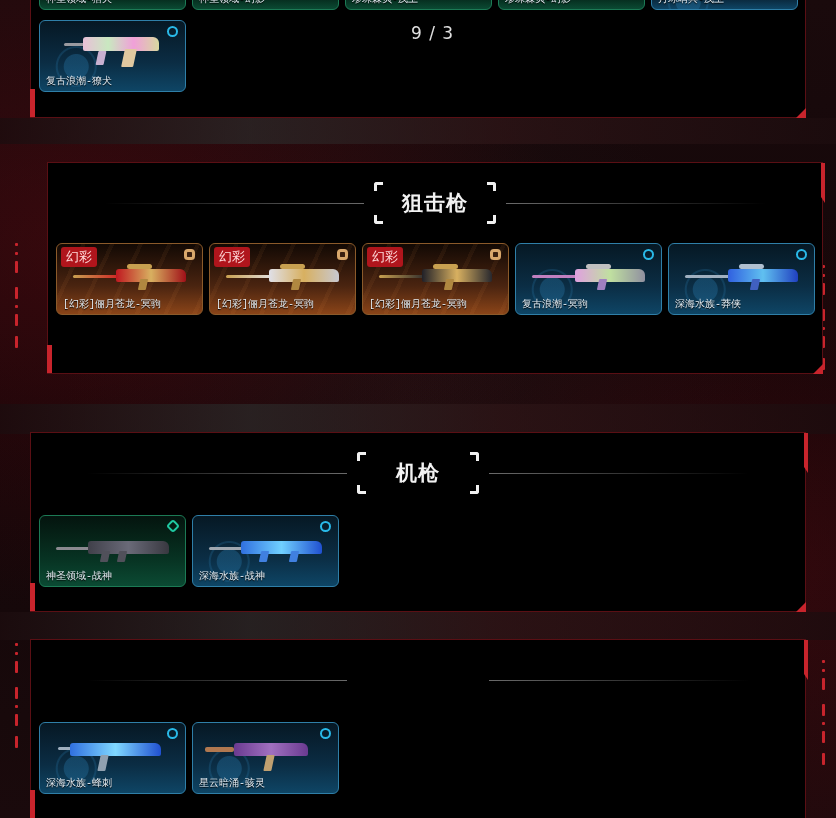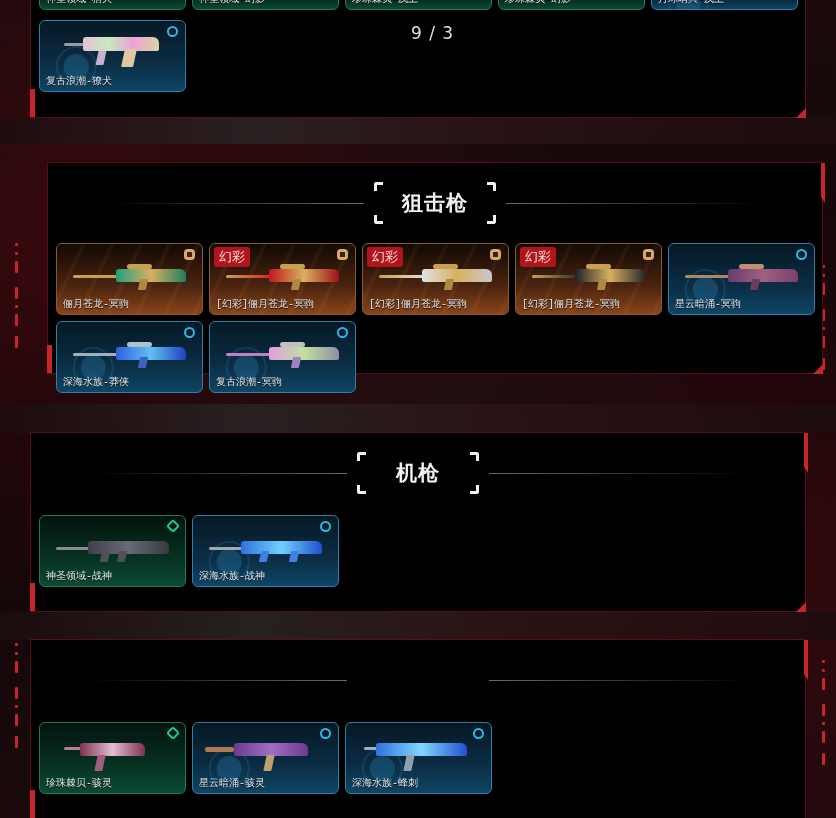--- a/index.html
+++ b/index.html
@@ -159,30 +159,20 @@
       <i class="tl"></i>
         <i class="tr"></i>
         <i class="bl"></i>
         <i class="br"></i>
       <span class="section-title">狙击枪</span>
     </div>
     <div class="hline r"></div>
   </div>
   <div class="grid" style="top:80px;">
     <div class="card gold">
-      <span class="rarity"></span>
-      <div class="weapon">
-        <div class="barrel" style="background:#c8a050;"></div>
-        <div class="body" style="background:linear-gradient(90deg,#1ea080,#d8b060,#1e8060);"></div>
-        <div class="scope" style="background:#c8a050;"></div>
-        <div class="grip" style="background:#b08840;"></div>
-      </div>
-      <span class="name">俪月苍龙-冥驹</span>
-    </div>
-    <div class="card gold">
       <span class="tag">幻彩</span>
       <span class="rarity"></span>
       <div class="weapon">
         <div class="barrel" style="background:linear-gradient(90deg,#c8a050,#d01820);"></div>
         <div class="body" style="background:linear-gradient(90deg,#c01820,#d8b060,#a01018);"></div>
         <div class="scope" style="background:#c8a050;"></div>
         <div class="grip" style="background:#b08840;"></div>
       </div>
       <span class="name">[幻彩]俪月苍龙-冥驹</span>
     </div>
@@ -204,46 +194,36 @@
         <div class="barrel" style="background:linear-gradient(90deg,#c8a050,#202028);"></div>
         <div class="body" style="background:linear-gradient(90deg,#202028,#d8b060,#28282e);"></div>
         <div class="scope" style="background:#c8a050;"></div>
         <div class="grip" style="background:#b08840;"></div>
       </div>
       <span class="name">[幻彩]俪月苍龙-冥驹</span>
     </div>
     <div class="card blue">
       <span class="rarity"></span>
       <div class="weapon">
-        <div class="barrel" style="background:#b08860;"></div>
-        <div class="body" style="background:linear-gradient(90deg,#6a3a70,#a06080,#7a4070);"></div>
-        <div class="scope" style="background:#c09070;"></div>
-        <div class="grip" style="background:#6a3a60;"></div>
-      </div>
-      <span class="name">星云暗涌-冥驹</span>
+        <div class="barrel" style="background:#c080c0;"></div>
+        <div class="body" style="background:linear-gradient(90deg,#e0a0e0,#c0e0a0,#9090a0);"></div>
+        <div class="scope" style="background:#c0c0c0;"></div>
+        <div class="grip" style="background:#a080c0;"></div>
+      </div>
+      <span class="name">复古浪潮-冥驹</span>
     </div>
     <div class="card blue">
       <span class="rarity"></span>
       <div class="weapon">
         <div class="barrel" style="background:#a0b0c0;"></div>
         <div class="body" style="background:linear-gradient(90deg,#3060e0,#60c0f0,#2040c0);"></div>
         <div class="scope" style="background:#b0c0d0;"></div>
         <div class="grip" style="background:#4060c0;"></div>
       </div>
       <span class="name">深海水族-莽侠</span>
-    </div>
-    <div class="card blue">
-      <span class="rarity"></span>
-      <div class="weapon">
-        <div class="barrel" style="background:#c080c0;"></div>
-        <div class="body" style="background:linear-gradient(90deg,#e0a0e0,#c0e0a0,#9090a0);"></div>
-        <div class="scope" style="background:#c0c0c0;"></div>
-        <div class="grip" style="background:#a080c0;"></div>
-      </div>
-      <span class="name">复古浪潮-冥驹</span>
     </div>
   </div>
 </div>
 
 <div class="panel" style="top:432px;height:180px;">
   <div class="right-accent"></div>
   <div class="left-accent"></div>
   <div class="corner-br"></div>
   <div class="section-header">
     <div class="hline l"></div>
@@ -281,41 +261,32 @@
 </div>
 
 <div class="panel" style="top:639px;height:200px;">
   <div class="right-accent"></div>
   <div class="left-accent" style="bottom:20px;"></div>
   <div class="section-header">
     <div class="hline l"></div>
     <div class="hline r"></div>
   </div>
   <div class="grid" style="top:82px;">
-    <div class="card green">
-      <span class="rarity"></span>
-      <div class="weapon" style="left:24px;right:40px;">
-        <div class="barrel" style="background:#b08090;width:30%;top:4px;"></div>
-        <div class="body" style="background:linear-gradient(90deg,#803050,#e0c0d0,#803050);left:20%;top:0;"></div>
-        <div class="grip" style="background:#a06080;left:40%;top:12px;height:16px;"></div>
-      </div>
-      <span class="name">珍珠棘贝-骇灵</span>
+    <div class="card blue">
+      <span class="rarity"></span>
+      <div class="weapon" style="left:18px;right:24px;">
+        <div class="barrel" style="background:#a0b0c0;width:20%;top:4px;"></div>
+        <div class="body" style="background:linear-gradient(90deg,#3070e0,#80d8ff,#2050d0);left:12%;top:0;"></div>
+        <div class="grip" style="background:#90a0b0;left:40%;top:12px;height:16px;"></div>
+      </div>
+      <span class="name">深海水族-蜂刺</span>
     </div>
     <div class="card blue">
       <span class="rarity"></span>
       <div class="weapon" style="left:12px;right:30px;">
         <div class="barrel" style="background:#b07850;width:28%;top:4px;height:5px;"></div>
         <div class="body" style="background:linear-gradient(90deg,#6a3a90,#a070c0,#6a3a90);left:28%;top:0;"></div>
         <div class="grip" style="background:#c0a070;left:58%;top:12px;height:16px;"></div>
       </div>
       <span class="name">星云暗涌-骇灵</span>
     </div>
-    <div class="card blue">
-      <span class="rarity"></span>
-      <div class="weapon" style="left:18px;right:24px;">
-        <div class="barrel" style="background:#a0b0c0;width:20%;top:4px;"></div>
-        <div class="body" style="background:linear-gradient(90deg,#3070e0,#80d8ff,#2050d0);left:12%;top:0;"></div>
-        <div class="grip" style="background:#90a0b0;left:40%;top:12px;height:16px;"></div>
-      </div>
-      <span class="name">深海水族-蜂刺</span>
-    </div>
   </div>
 </div>
 
 </body></html>

